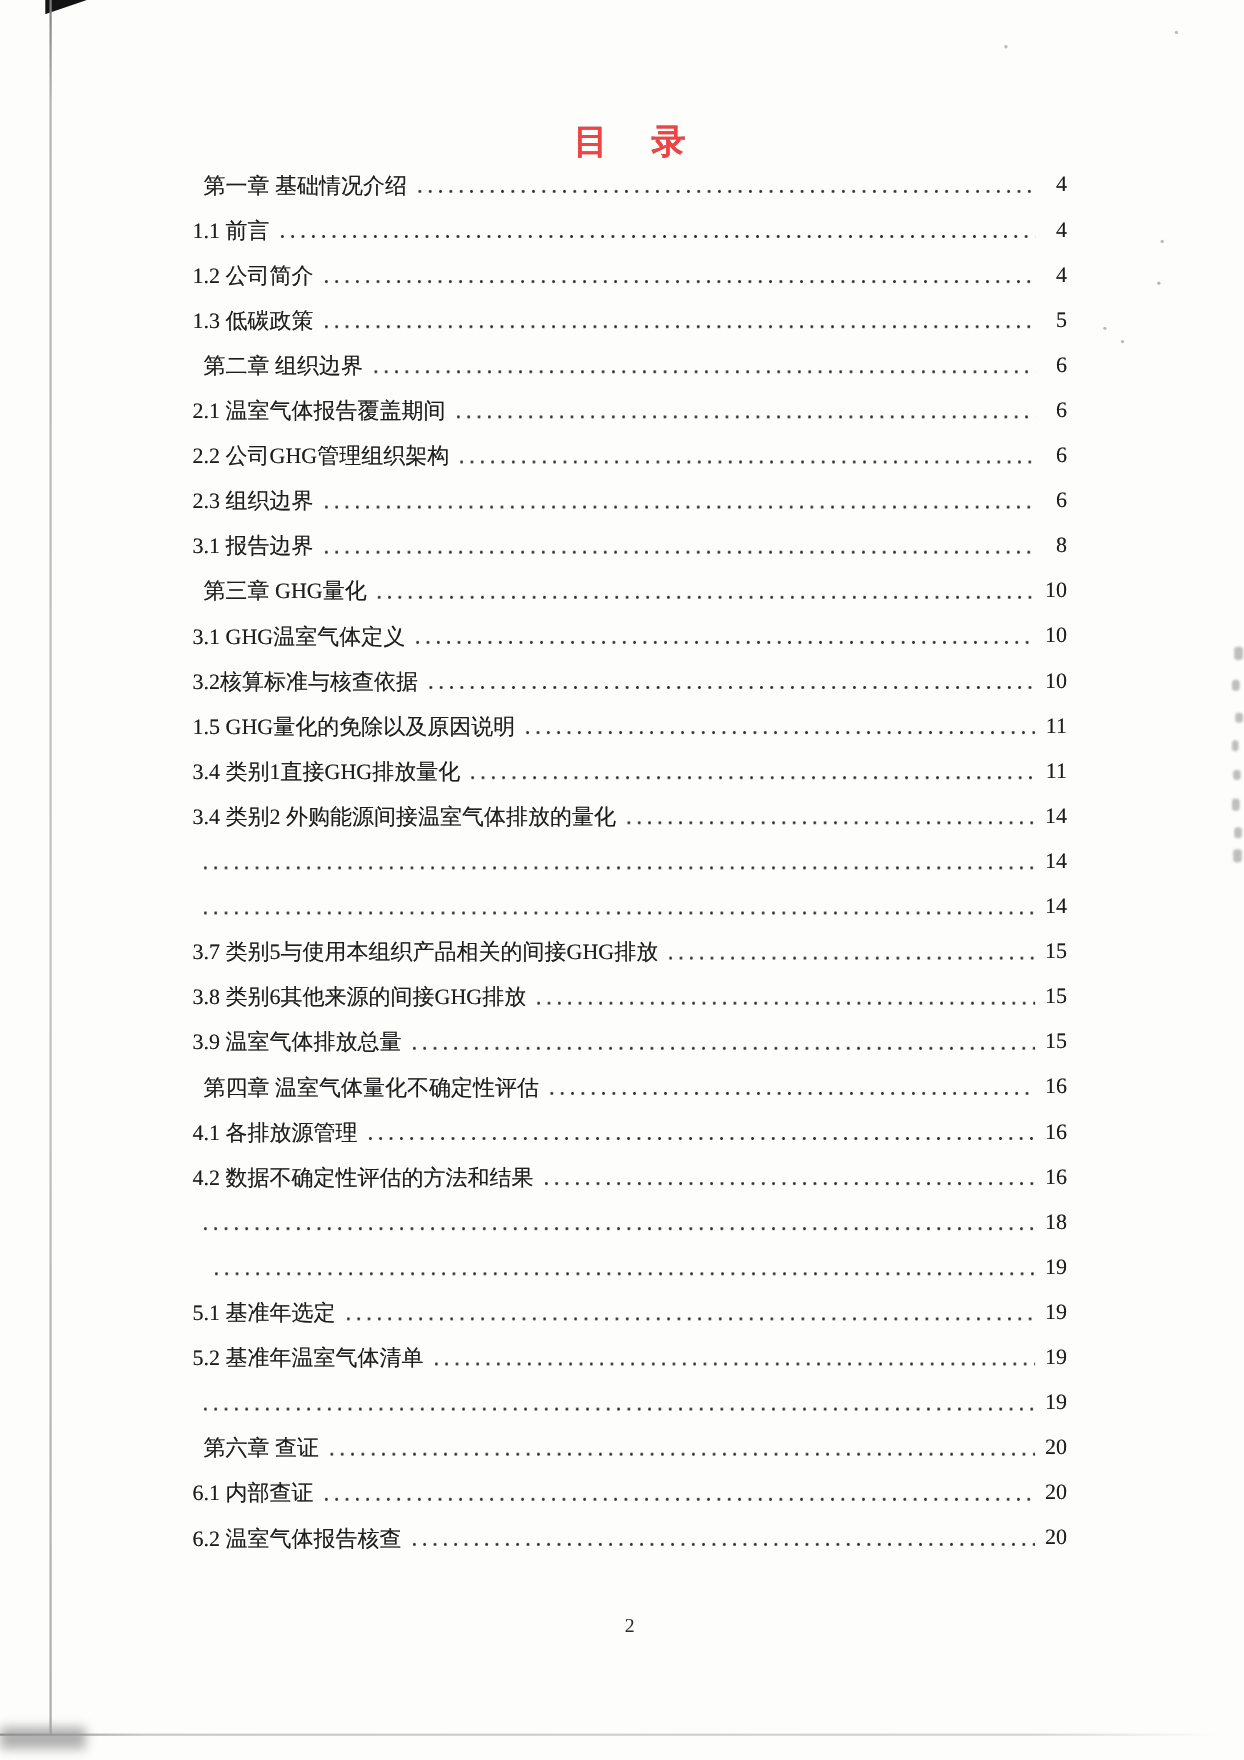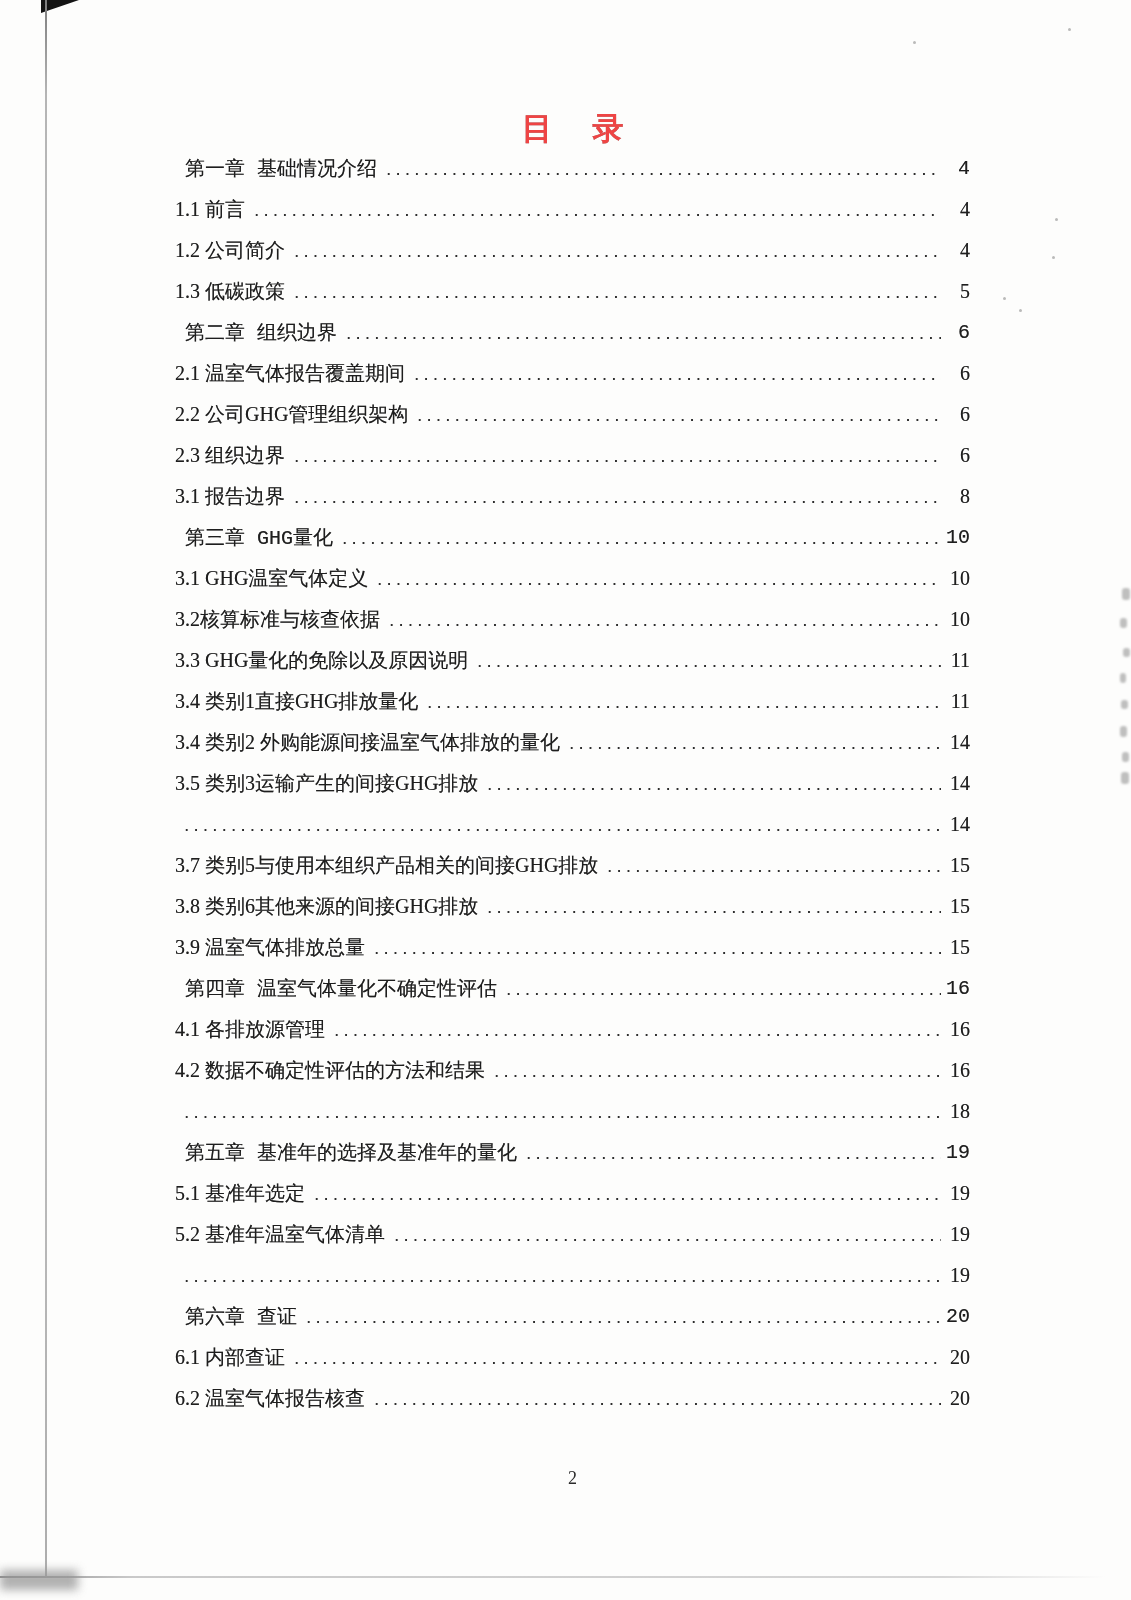--- a/index.html
+++ b/index.html
@@ -37,21 +37,21 @@
     top: 148px;
     width: 795px;
   }
   .toc-row {
     display: flex;
     align-items: center;
     height: 41px;
     font-size: 20px;
     white-space: nowrap;
   }
-  .toc-row.chapter { padding-left: 10px; font-family: Liberation Mono, monospace; }
+  .toc-row.chapter { padding-left: 10px; }
   .toc-label {
     flex: 0 0 auto;
     text-shadow: 0 0 0.6px rgba(30,30,30,0.55);
   }
   .toc-dots {
     flex: 1 1 auto;
     height: 10px;
     margin-left: 7px;
     margin-right: 3px;
     transform: translateY(5px);
@@ -205,39 +205,38 @@
     <span class="toc-page">10</span>
   </div>
 
   <div class="toc-row">
     <span class="toc-label">3.2核算标准与核查依据</span>
     <span class="toc-dots"></span>
     <span class="toc-page">10</span>
   </div>
 
   <div class="toc-row">
-    <span class="toc-label">3.3 GHG量化的免除以及原因说明</span>
+    <span class="toc-label">1.5 GHG量化的免除以及原因说明</span>
     <span class="toc-dots"></span>
     <span class="toc-page">11</span>
   </div>
 
   <div class="toc-row">
     <span class="toc-label">3.4 类别1直接GHG排放量化</span>
     <span class="toc-dots"></span>
     <span class="toc-page">11</span>
   </div>
 
   <div class="toc-row">
     <span class="toc-label">3.4 类别2 外购能源间接温室气体排放的量化</span>
     <span class="toc-dots"></span>
     <span class="toc-page">14</span>
   </div>
 
   <div class="toc-row">
-    <span class="toc-label">3.5 类别3运输产生的间接GHG排放</span>
     <span class="toc-dots"></span>
     <span class="toc-page">14</span>
   </div>
 
   <div class="toc-row">
     <span class="toc-dots"></span>
     <span class="toc-page">14</span>
   </div>
 
   <div class="toc-row">
@@ -275,21 +274,20 @@
     <span class="toc-dots"></span>
     <span class="toc-page">16</span>
   </div>
 
   <div class="toc-row">
     <span class="toc-dots"></span>
     <span class="toc-page">18</span>
   </div>
 
   <div class="toc-row chapter">
-    <span class="toc-label">第五章 基准年的选择及基准年的量化</span>
     <span class="toc-dots"></span>
     <span class="toc-page">19</span>
   </div>
 
   <div class="toc-row">
     <span class="toc-label">5.1 基准年选定</span>
     <span class="toc-dots"></span>
     <span class="toc-page">19</span>
   </div>
 

